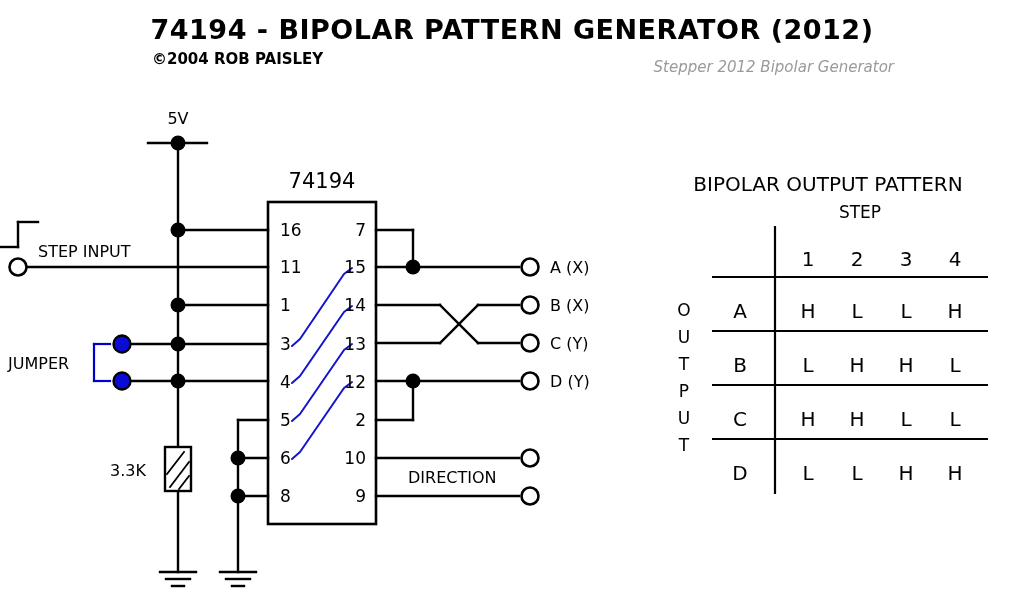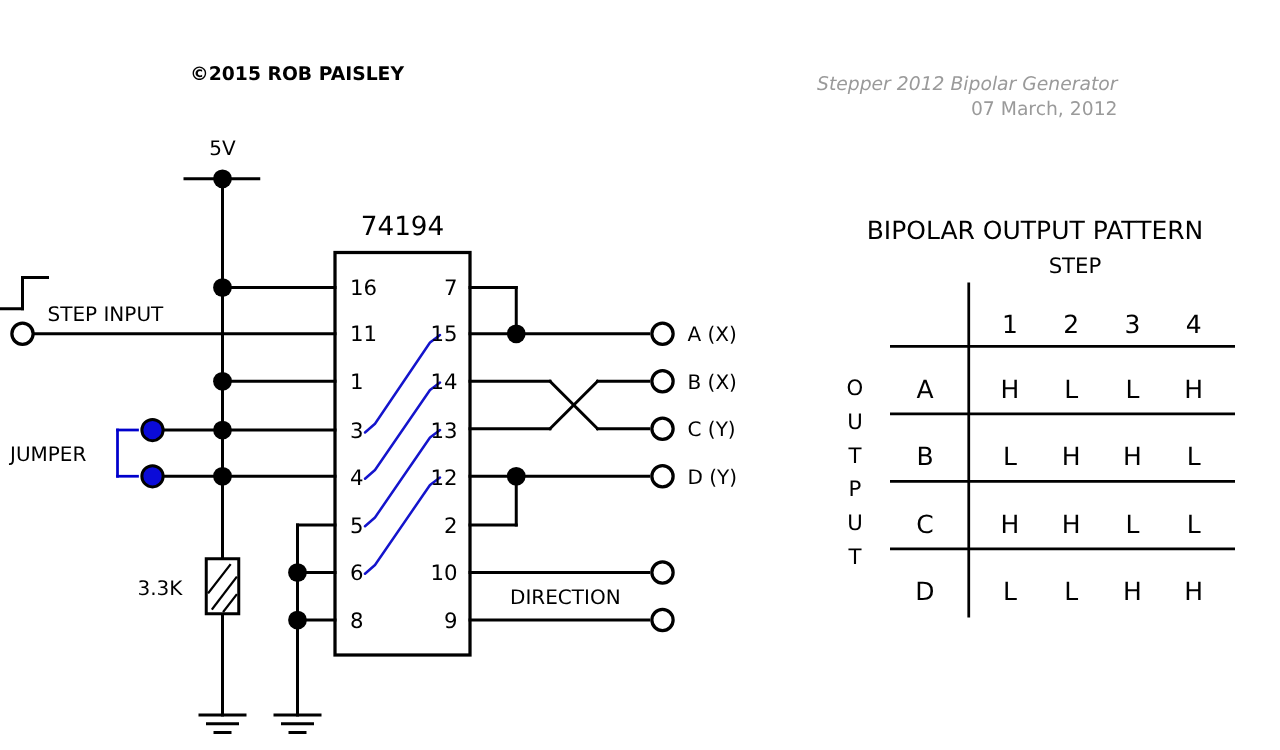--- a/index.html
+++ b/index.html
@@ -73,23 +73,23 @@
   .svg-label {
     font-family: "DejaVu Sans", sans-serif;
     fill: #000000;
   }
 </style>
 </head>
 <body>
 
 <div id="root">
 
-  <div class="ttl-copyright">©2015 ROB PAISLEY</div>
+  <div class="ttl-title">74194 - BIPOLAR PATTERN GENERATOR (2012)</div>
+  <div class="ttl-copyright">©2004 ROB PAISLEY</div>
   <div class="ttl-sub1">Stepper 2012 Bipolar Generator</div>
-  <div class="ttl-sub2">07 March, 2012</div>
 
   <svg id="schematic" viewBox="0 0 1024 600" xmlns="http://www.w3.org/2000/svg">
 
     <g stroke="#000000" stroke-width="2.4" fill="none" stroke-linecap="square">
 
       <g>
         <line x1="148" y1="143" x2="207" y2="143"></line>
         <line x1="178" y1="143" x2="178" y2="383"></line>
       </g>
 

